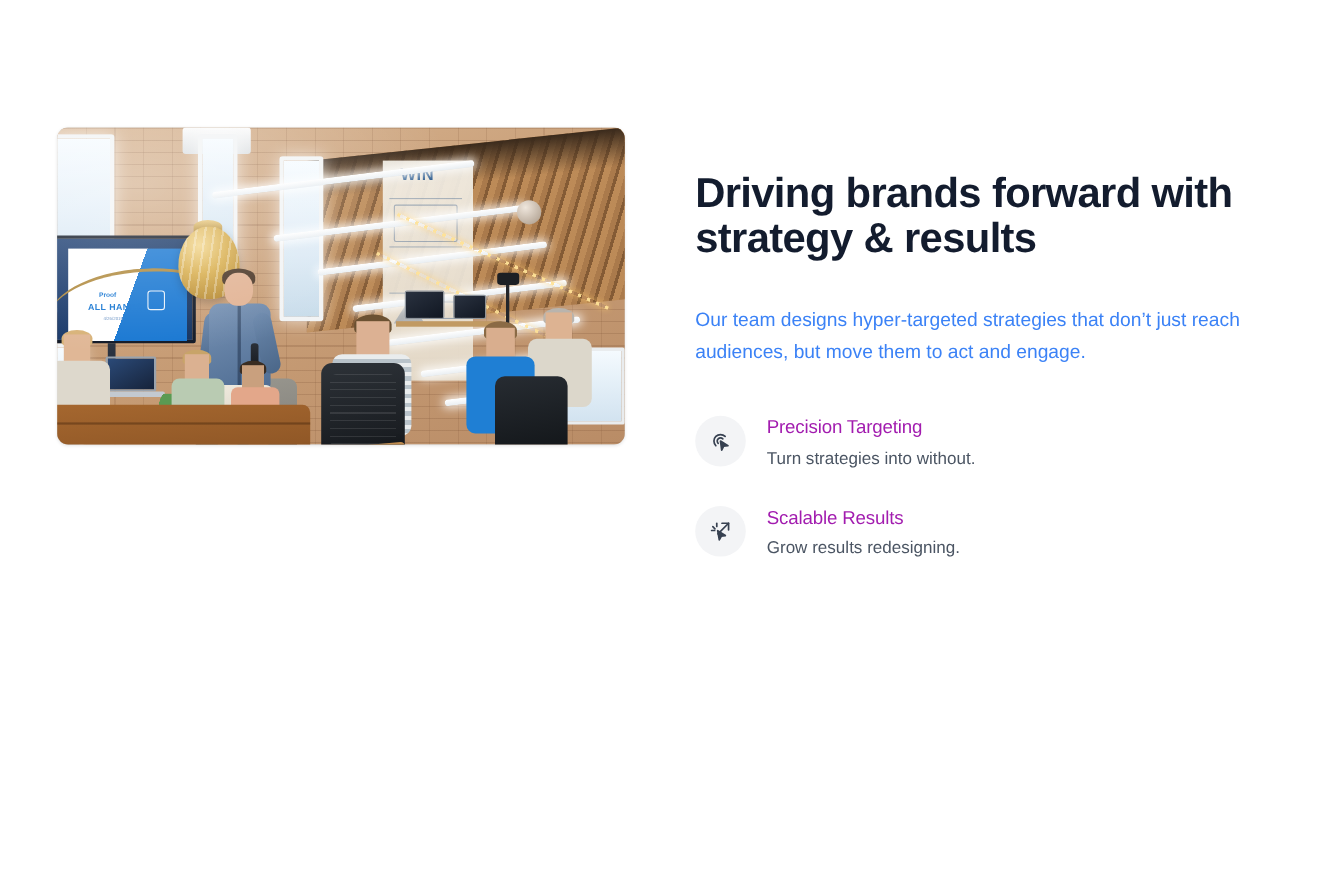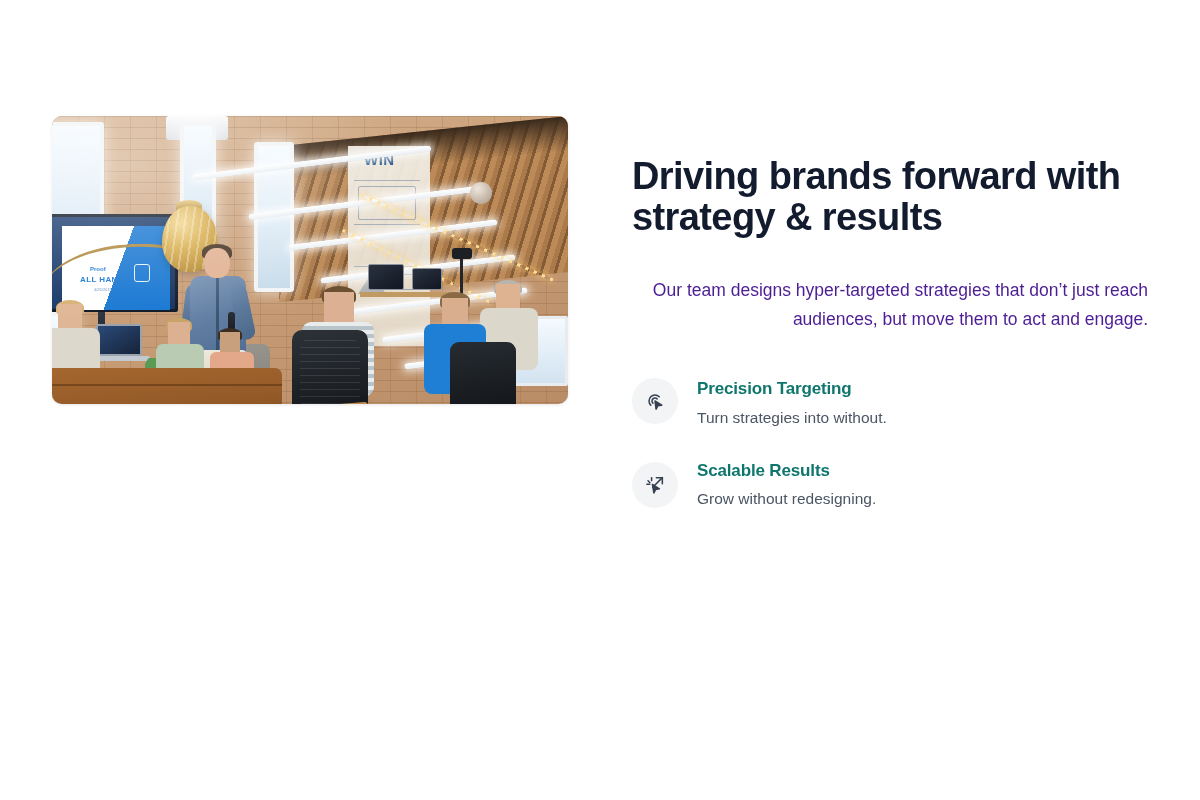--- a/index.html
+++ b/index.html
@@ -378,45 +378,44 @@
     font-weight:700;
     line-height:1.07;
     letter-spacing:-0.6px;
     color:#131c2e;
     max-width:500px;
   }
   .lede {
     margin-top:39px;
     font-size:17.5px;
     line-height:1.63;
-    color:#4c1d95;
+    color:#3b82f6;
     max-width:516px;
-    text-align:right;
   }
   .features { margin-top:45px; }
   .feature {
     display:flex;
     align-items:flex-start;
     gap:19px;
     margin-bottom:31px;
   }
-  .feature:last-child { margin-bottom:0;align-items:center; }
+  .feature:last-child { margin-bottom:0; }
   .f-icon {
     flex:none;
     width:46px; height:46px;
     border-radius:50%;
     background:#f3f4f6;
     display:flex; align-items:center; justify-content:center;
   }
   .f-icon svg { width:22px; height:22px; display:block; }
   .f-text { padding-top:1px; }
   .f-title {
     font-size:17px;
-    font-weight:700;
-    color:#0f766e;
+    font-weight:400;
+    color:#a21caf;
     letter-spacing:-0.15px;
     line-height:1.2;
   }
   .f-desc {
     margin-top:8px;
     font-size:15.5px;
     line-height:1.35;
     color:#4b5563;
   }
 </style>
@@ -552,19 +551,19 @@
             <path d="M20 4L9.5 14.5"></path>
             <path d="M13.5 4H20v6.5"></path>
             <path d="M9.2 11.4l1.6 9.2 1.9-3.7 4.1-.7-7.6-4.8z" fill="#374151"></path>
             <path d="M3.2 11.2h3"></path>
             <path d="M4.4 7.4l2.1 2.1"></path>
             <path d="M8.3 4.2v3"></path>
           </svg>
         </span>
         <div class="f-text">
           <div class="f-title">Scalable Results</div>
-          <div class="f-desc">Grow without redesigning.</div>
+          <div class="f-desc">Grow results redesigning.</div>
         </div>
       </div>
 
     </div>
   </div>
 </div>
 
 </body></html>

